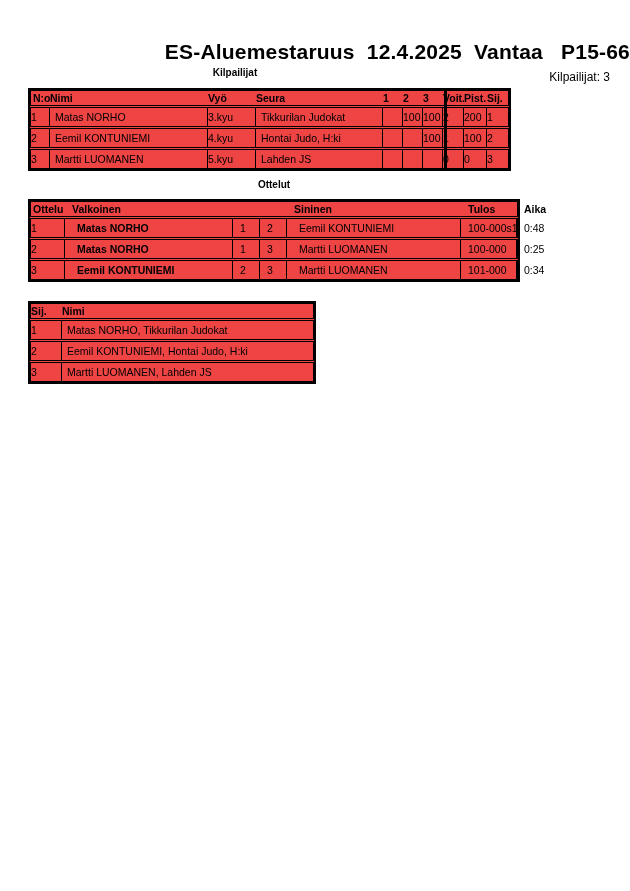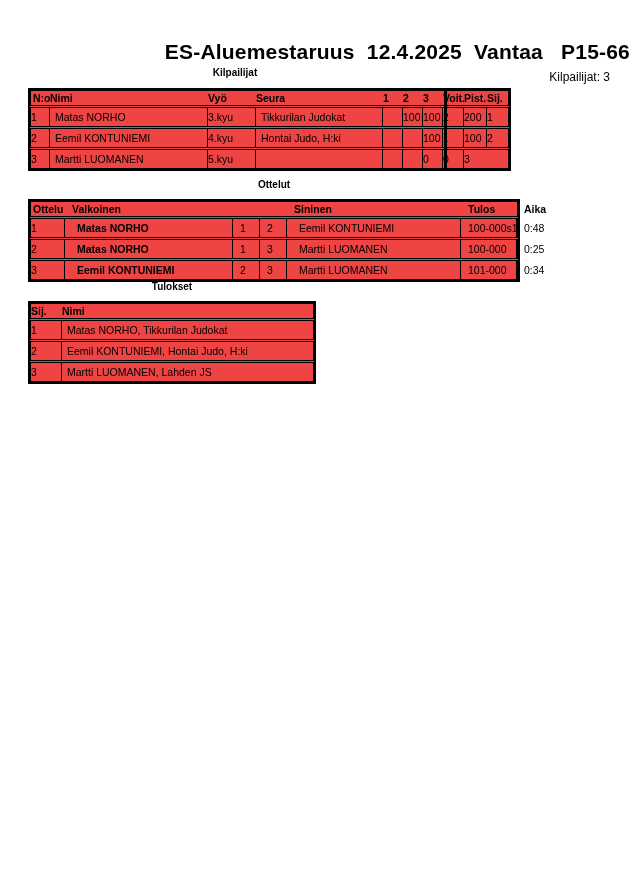--- a/index.html
+++ b/index.html
@@ -75,20 +75,21 @@
       <div class="cell tc cbr"></div>
       <div class="cell tc cbr">100</div>
       <div class="cell tc cbr">1</div>
       <div class="cell tc cbr">100</div>
       <div class="cell tc">2</div>
     </div>
     <div class="trow">
       <div class="cell tc cbr">3</div>
       <div class="cell tl cbr">Martti LUOMANEN</div>
       <div class="cell tc cbr">5.kyu</div>
+      <div class="cell tl cbr">Lahden JS</div>
       <div class="cell tc cbr"></div>
       <div class="cell tc cbr"></div>
       <div class="cell tc cbr"></div>
       <div class="cell tc cbr">0</div>
       <div class="cell tc cbr">0</div>
       <div class="cell tc">3</div>
     </div>
     <div class="vdiv"></div>
   </div>
 
@@ -126,21 +127,20 @@
       <div class="cell tc cbr">3</div>
       <div class="cell tl cbr white-name">Eemil KONTUNIEMI</div>
       <div class="cell tc cbr">2</div>
       <div class="cell tc cbr">3</div>
       <div class="cell tl cbr">Martti LUOMANEN</div>
       <div class="cell tc cbr">101-000</div>
       <div class="cell tc">0:34</div>
     </div>
   </div>
 
-  <div class="sec-label" id="lbl-tulokset">Tulokset</div>
 
   <div class="jtable" id="table3">
     <div class="trow thead">
       <div class="cell tc">Sij.</div>
       <div class="cell tc">Nimi</div>
     </div>
     <div class="trow">
       <div class="cell tc cbr">1</div>
       <div class="cell tl">Matas NORHO, Tikkurilan Judokat</div>
     </div>

